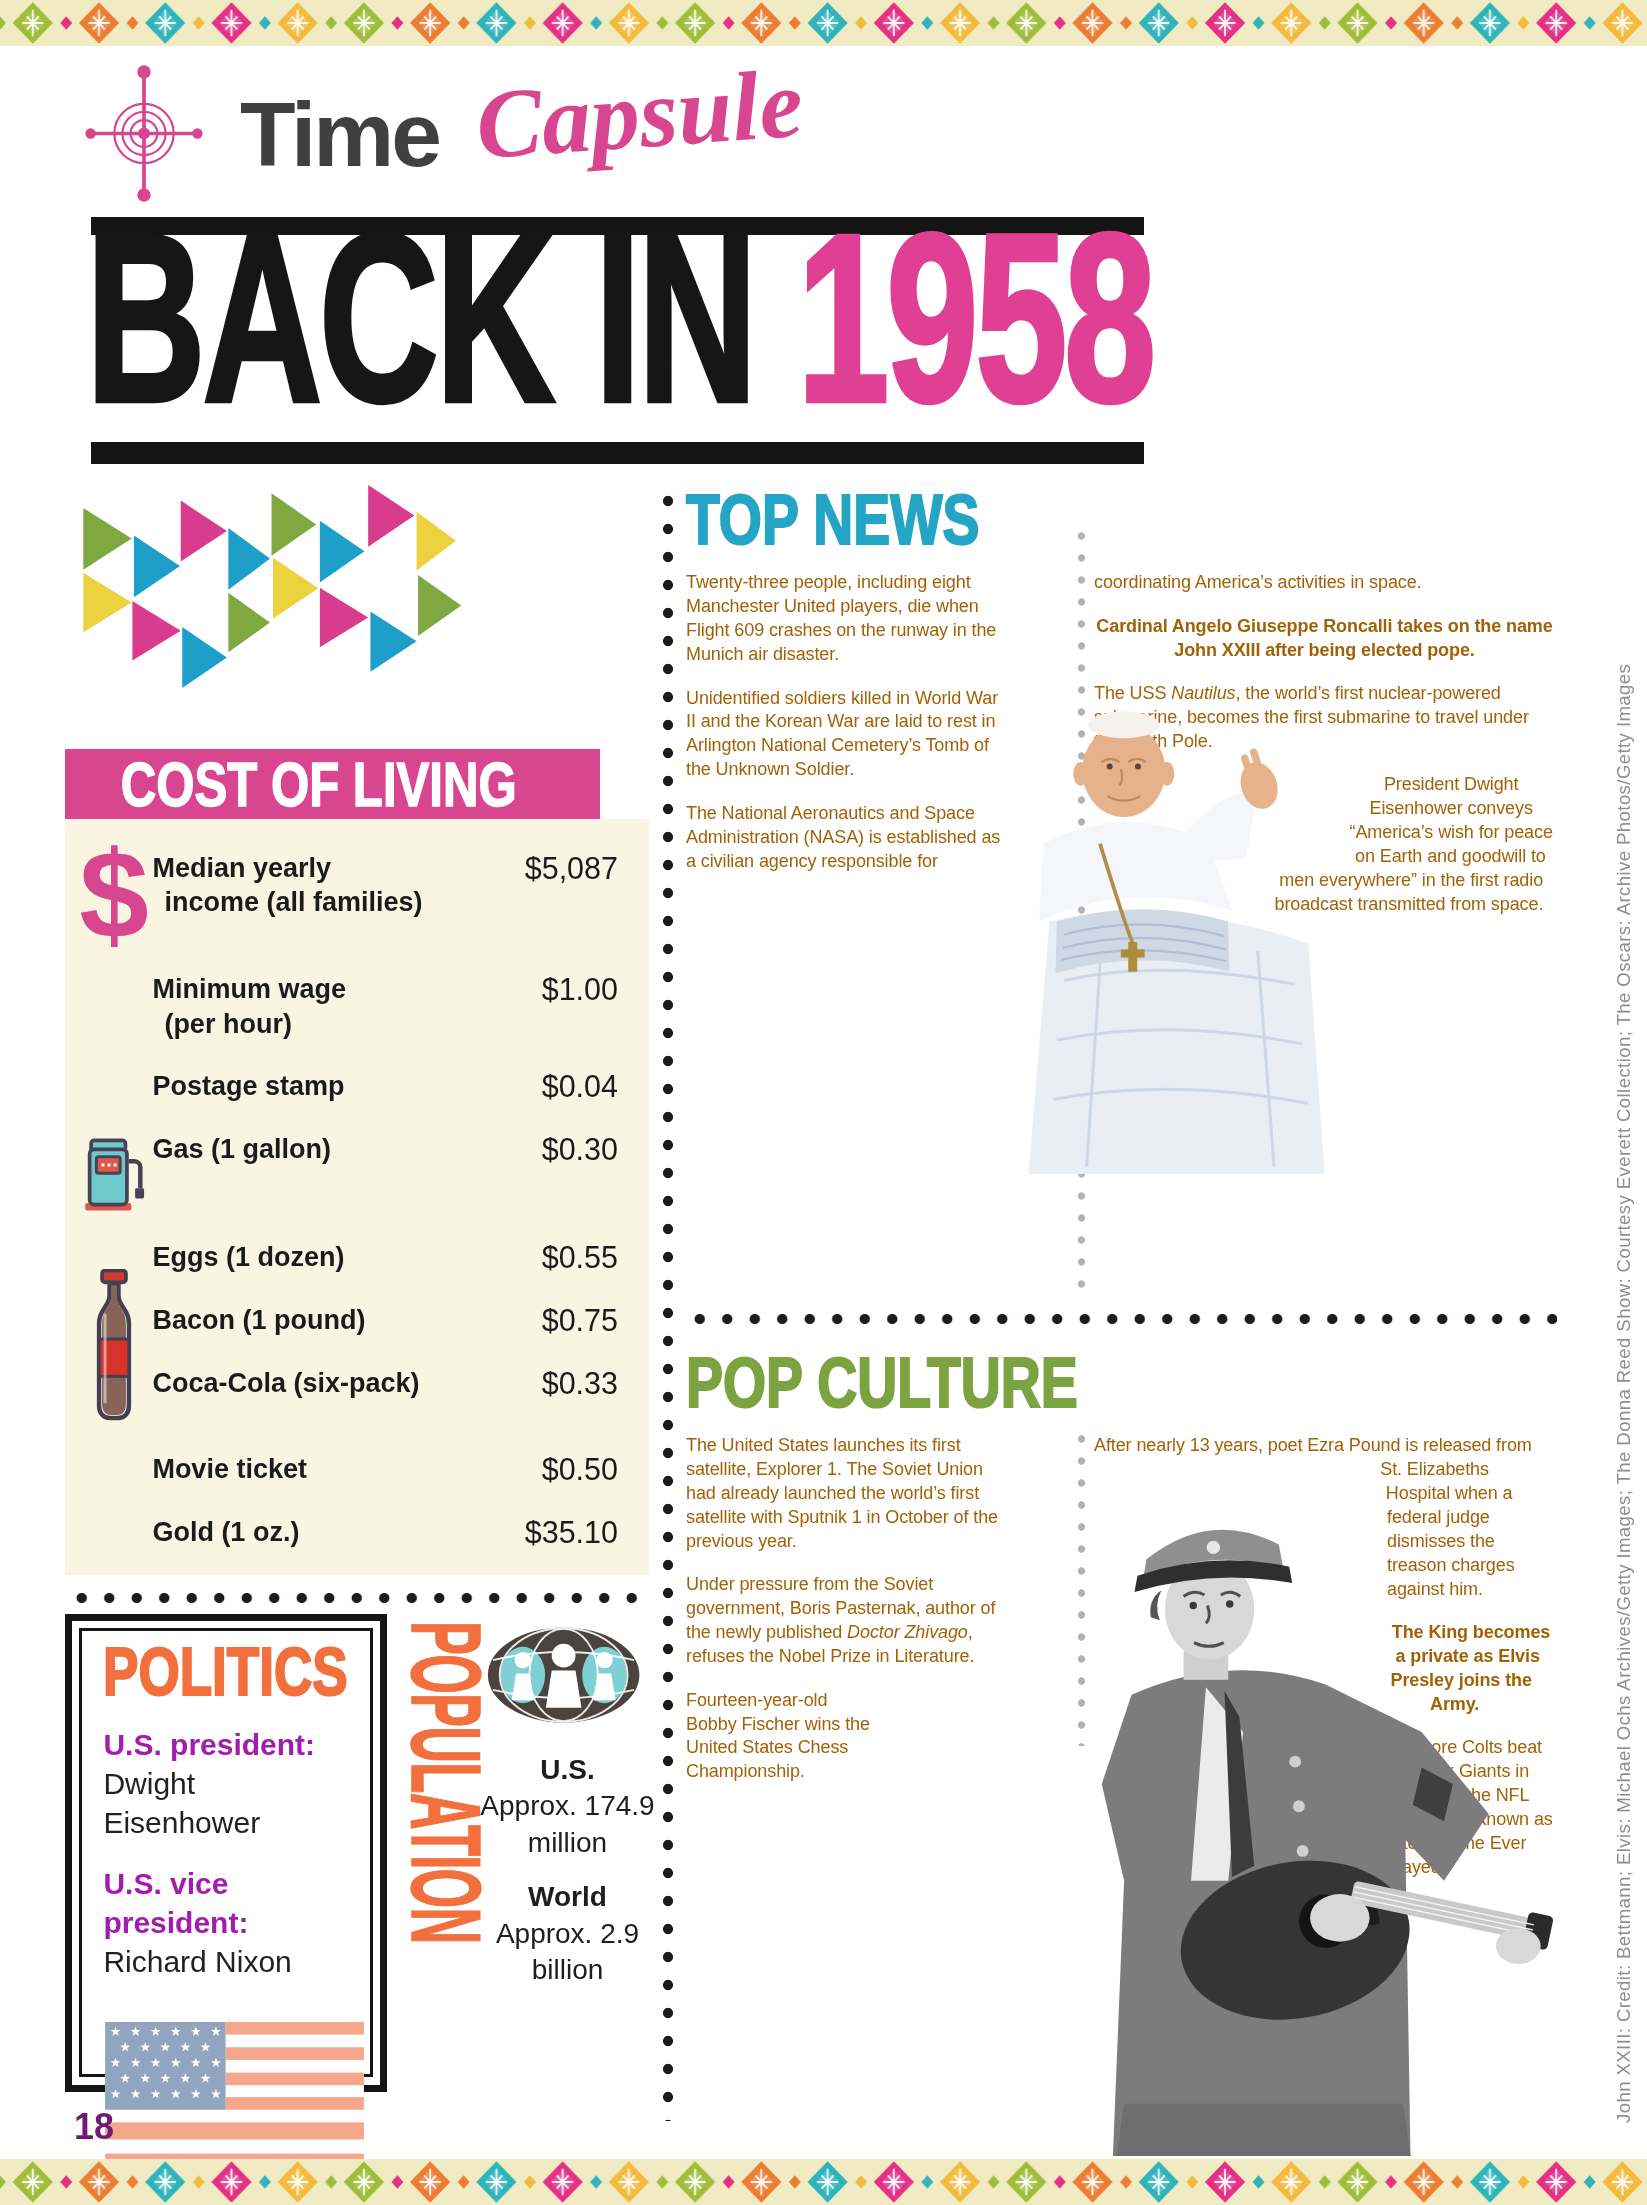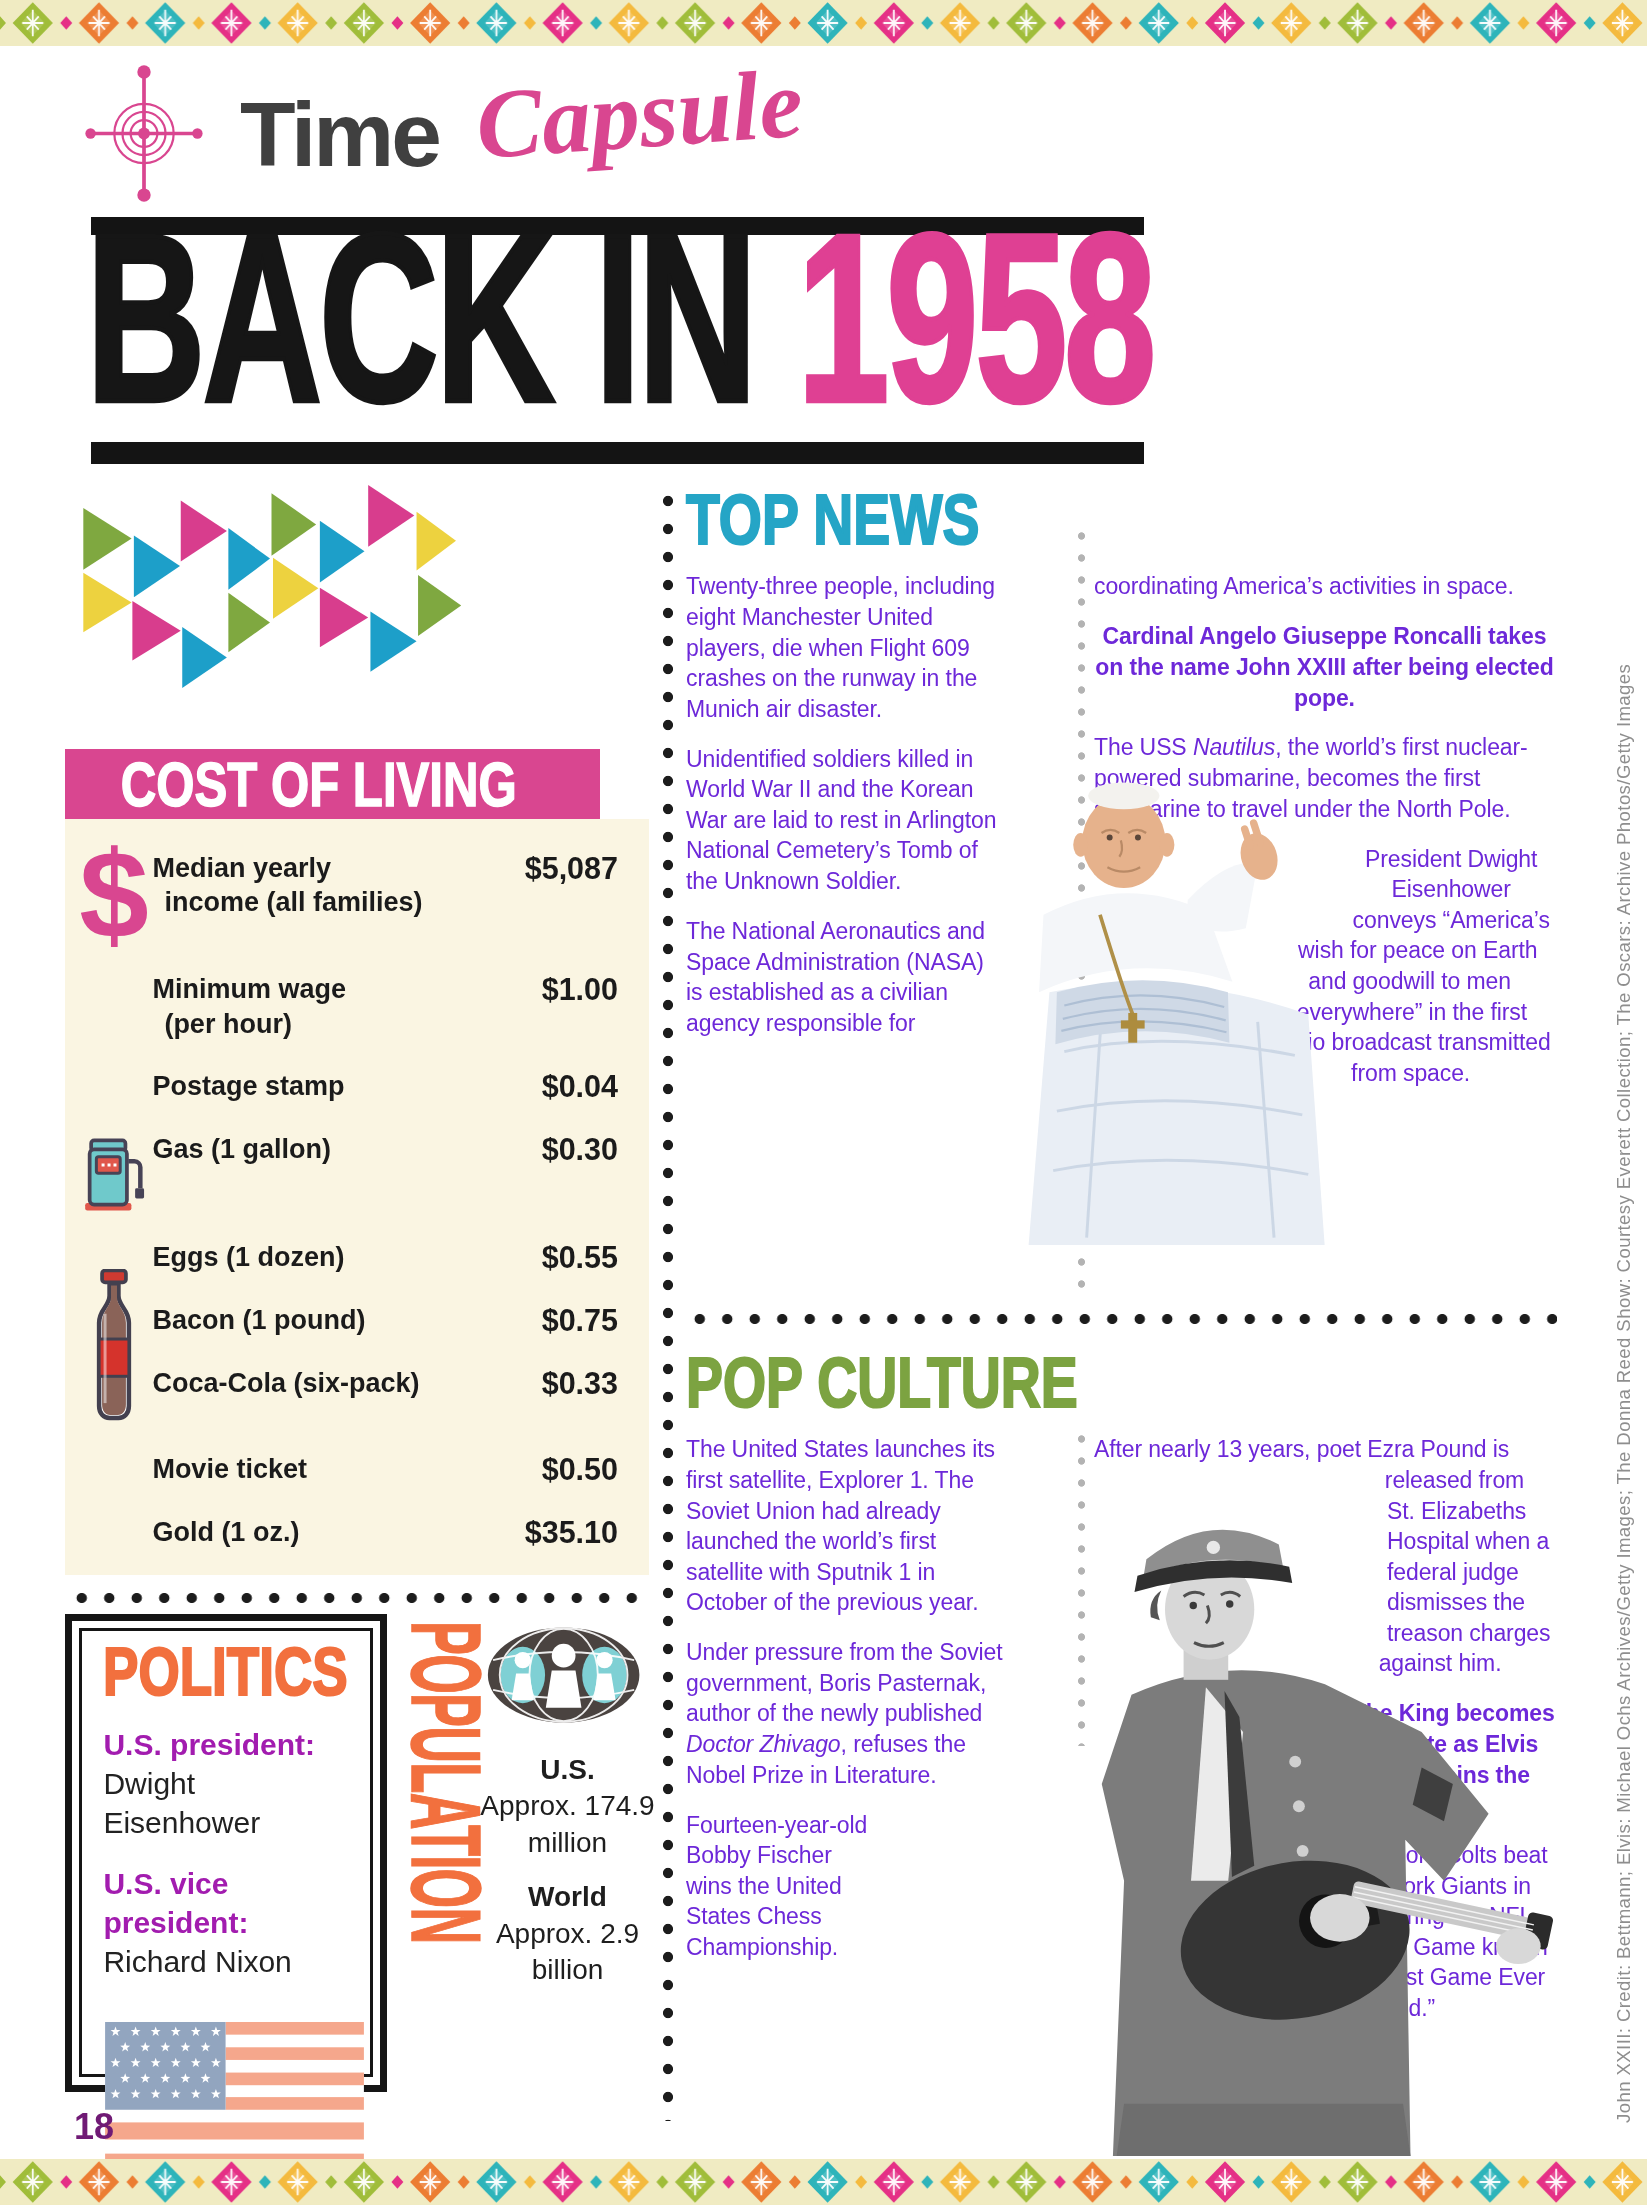--- a/index.html
+++ b/index.html
@@ -36,21 +36,21 @@
   .orangec{color:#f2703e;-webkit-text-stroke:2.2px #f2703e;}
 
   
   .cost-header{position:absolute;left:65px;top:749px;width:535px;height:70px;background:#d94690;display:flex;align-items:center;justify-content:flex-start;}
   .cost-header .t{font-size:63px;font-weight:bold;color:#ffffff;-webkit-text-stroke:1.5px #fff;white-space:nowrap;}
   .cost-panel{position:absolute;left:65px;top:819px;width:584px;height:756px;background:#faf5e2;box-sizing:border-box;padding:30px 31px 25px 10.4px;display:flex;flex-direction:column;justify-content:space-between;}
   .cost-row{display:flex;align-items:flex-start;}
   .cost-icon{flex:0 0 77px;display:flex;justify-content:center;position:relative;}
   .cost-label{flex:1;font-size:27px;font-weight:bold;line-height:1.28;color:#1b1b1b;padding-top:1.5px;}
   .cost-label .indent{padding-left:12px;}
-  .cost-value{font-size:30.5px;font-weight:bold;color:#1b1b1b;padding-top:1.5px;}
+  .cost-value{font-size:30.5px;font-weight:normal;color:#1b1b1b;padding-top:1.5px;}
   .dollar{font-size:125px;line-height:.8;font-weight:bold;color:#d94690;margin-top:-4.5px;}
   .cola-wrap{margin-top:-95px;}
 
   
   .dots-v{position:absolute;width:10.4px;background-image:radial-gradient(circle,#1c1c1c 4.8px,transparent 5.6px);background-size:10.4px 28px;background-position:center top;background-repeat:repeat-y;}
   .dots-h{position:absolute;height:10.4px;background-image:radial-gradient(circle,#1c1c1c 4.8px,transparent 5.6px);background-size:27.5px 10.4px;background-position:left center;background-repeat:repeat-x;}
   .gdots-v{position:absolute;width:7.4px;background-image:radial-gradient(circle,#b3b3b3 3.3px,transparent 4.1px);background-size:7.4px 22px;background-repeat:repeat-y;}
   .vline-main{left:663px;top:487px;height:1634px;}
   .hline-news{left:686px;top:1314px;width:871px;}
   .hline-left{left:68px;top:1593px;width:579px;}
@@ -58,21 +58,21 @@
   .gline-pop{left:1078px;top:1428px;height:318px;}
 
   
   .sec{position:absolute;width:878px;}
   .sec-news{left:686px;top:484px;}
   .sec-pop{left:686px;top:1347px;}
   .sec h2{margin:0;font-size:71px;}
   .cols{display:flex;margin-top:16.4px;}
   .lc{width:320px;margin-right:88px;}
   .rc{width:461px;position:relative;}
-  .para{margin:0 0 19.4px 0;font-size:23px;line-height:1.33;letter-spacing:-0.1px;color:#6d28d9;}
+  .para{margin:0 0 19.4px 0;font-size:18px;line-height:1.33;letter-spacing:-0.1px;color:#a16207;}
   .para.bold{font-weight:bold;}
   .para.center{text-align:center;}
   .para.narrow{width:195px;}
 
   
   .pope-float{float:left;width:246px;height:432px;margin:-45px 7.4px 0 0;
     shape-outside:polygon(0 0,100% 0,100% 16%,60% 24%,66% 50%,58% 76%,50% 100%,0 100%);shape-margin:9px;}
   .pope-float svg{display:block;margin:-30px 0 0 -82px;position:relative;z-index:2;}
   .elvis-float{float:left;width:287px;height:692px;margin:0 6px 0 0;
     shape-outside:polygon(0 8%,96% 8%,100% 26%,82% 40%,70% 52%,58% 64%,46% 78%,34% 92%,26% 100%,0 100%);shape-margin:9px;}

